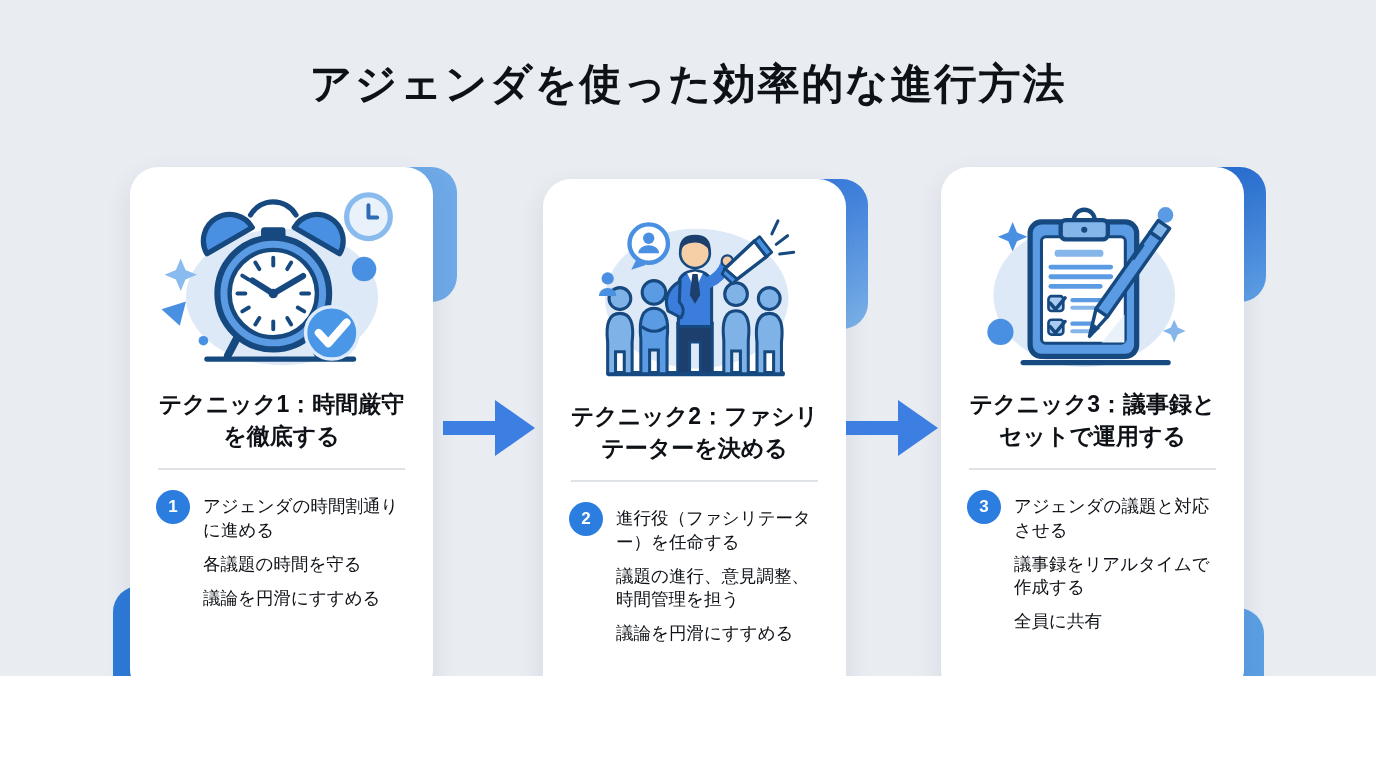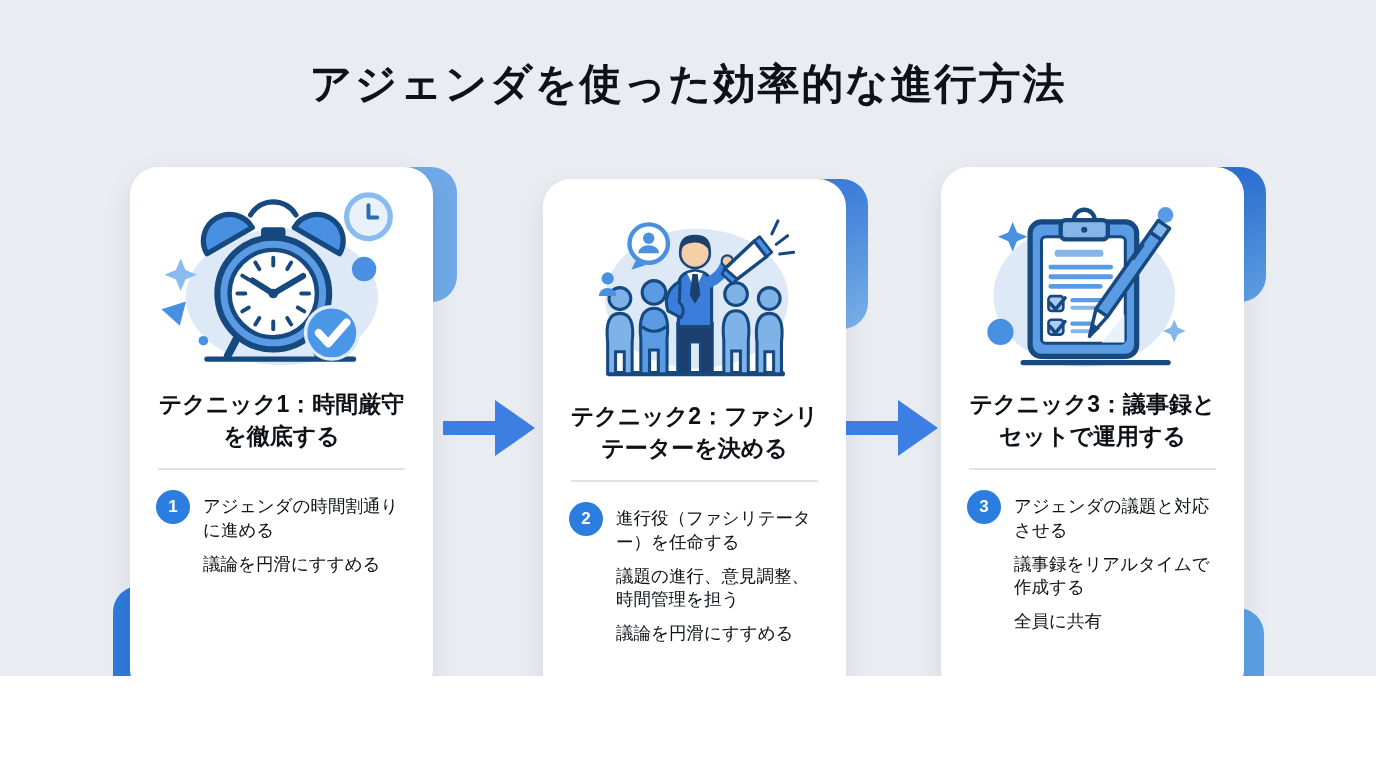--- a/index.html
+++ b/index.html
@@ -110,20 +110,23 @@
           <circle cx="207" cy="173" r="30" fill="#4a97e8" stroke="#ddebfa" stroke-width="4"></circle>
           <path d="M192 173 l11 12 21 -24" fill="none" stroke="#ffffff" stroke-width="9" stroke-linecap="round" stroke-linejoin="round"></path>
         </svg>
       </div>
       <div class="card-title">テクニック1：時間厳守を徹底する</div>
       <div class="divider"></div>
       <div class="items">
         <div class="item first">
           <div class="badge">1</div>
           <div class="txt">アジェンダの時間割通りに進める</div>
+        </div>
+        <div class="item cont">
+          <div class="txt">各議題の時間を守る</div>
         </div>
         <div class="item cont">
           <div class="txt">議論を円滑にすすめる</div>
         </div>
       </div>
     </div>
   </div>
 
   <div class="arrow a1">
     <svg width="92" height="56" viewBox="0 0 92 56">

